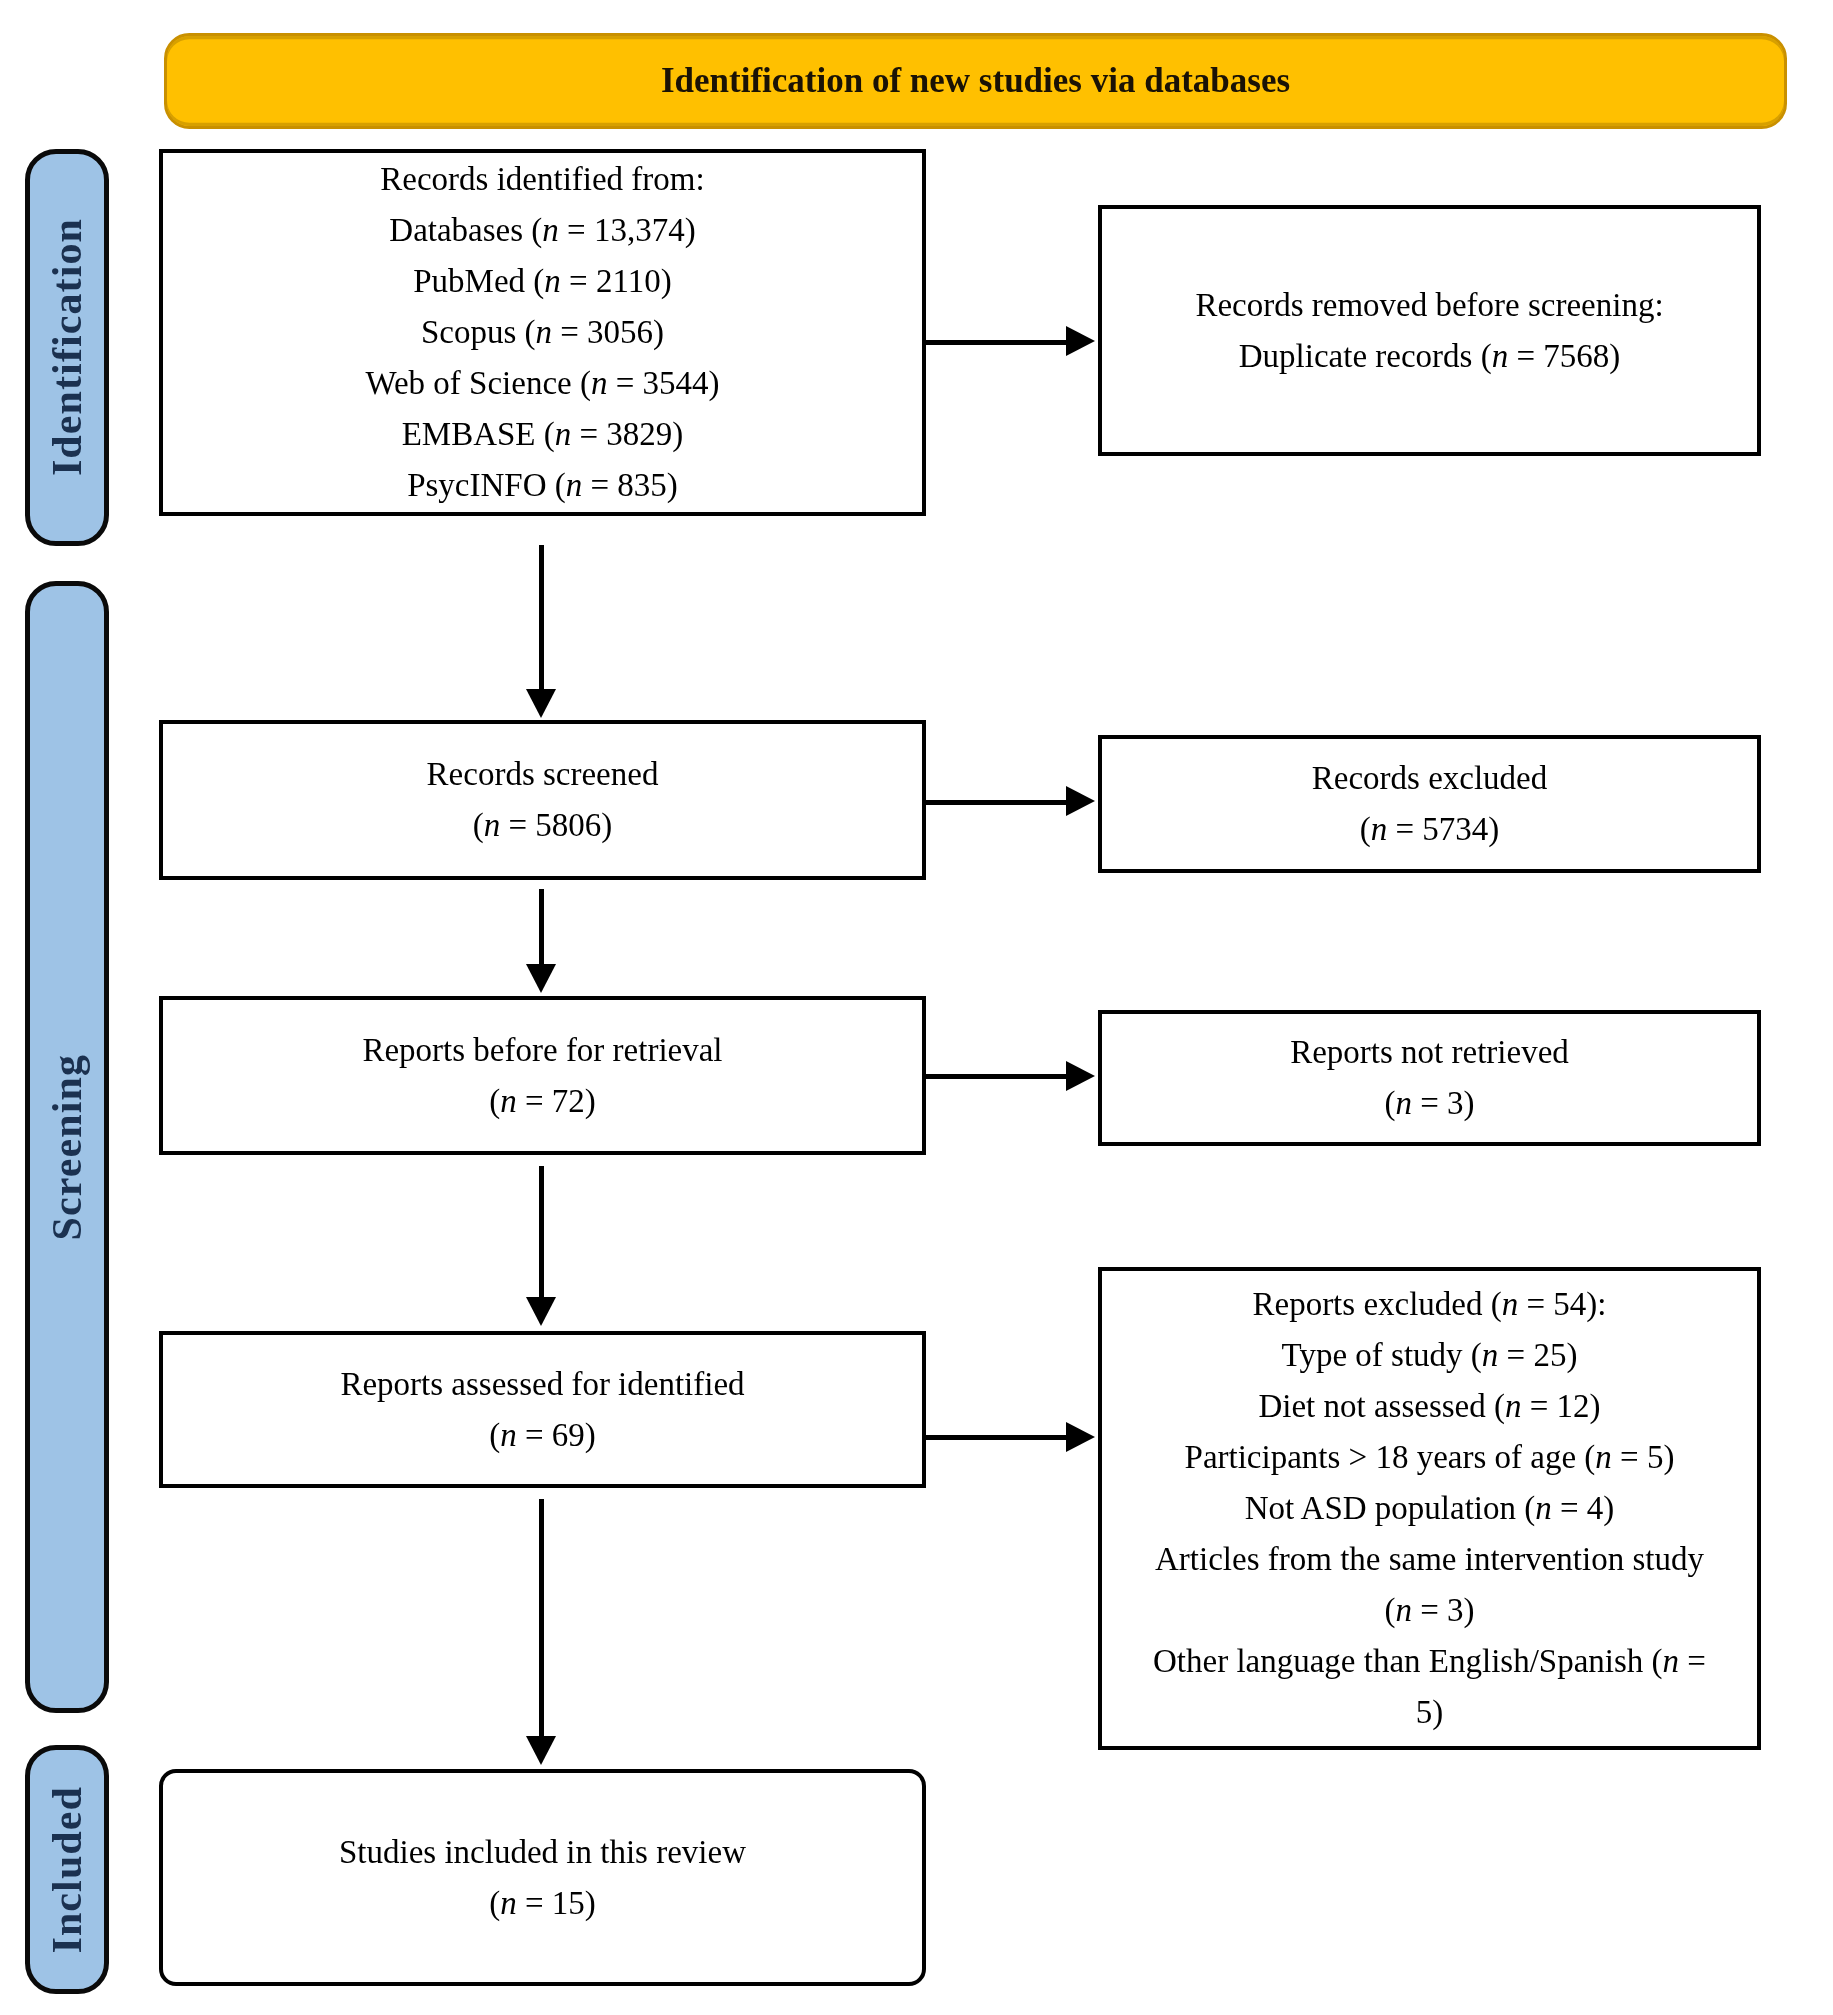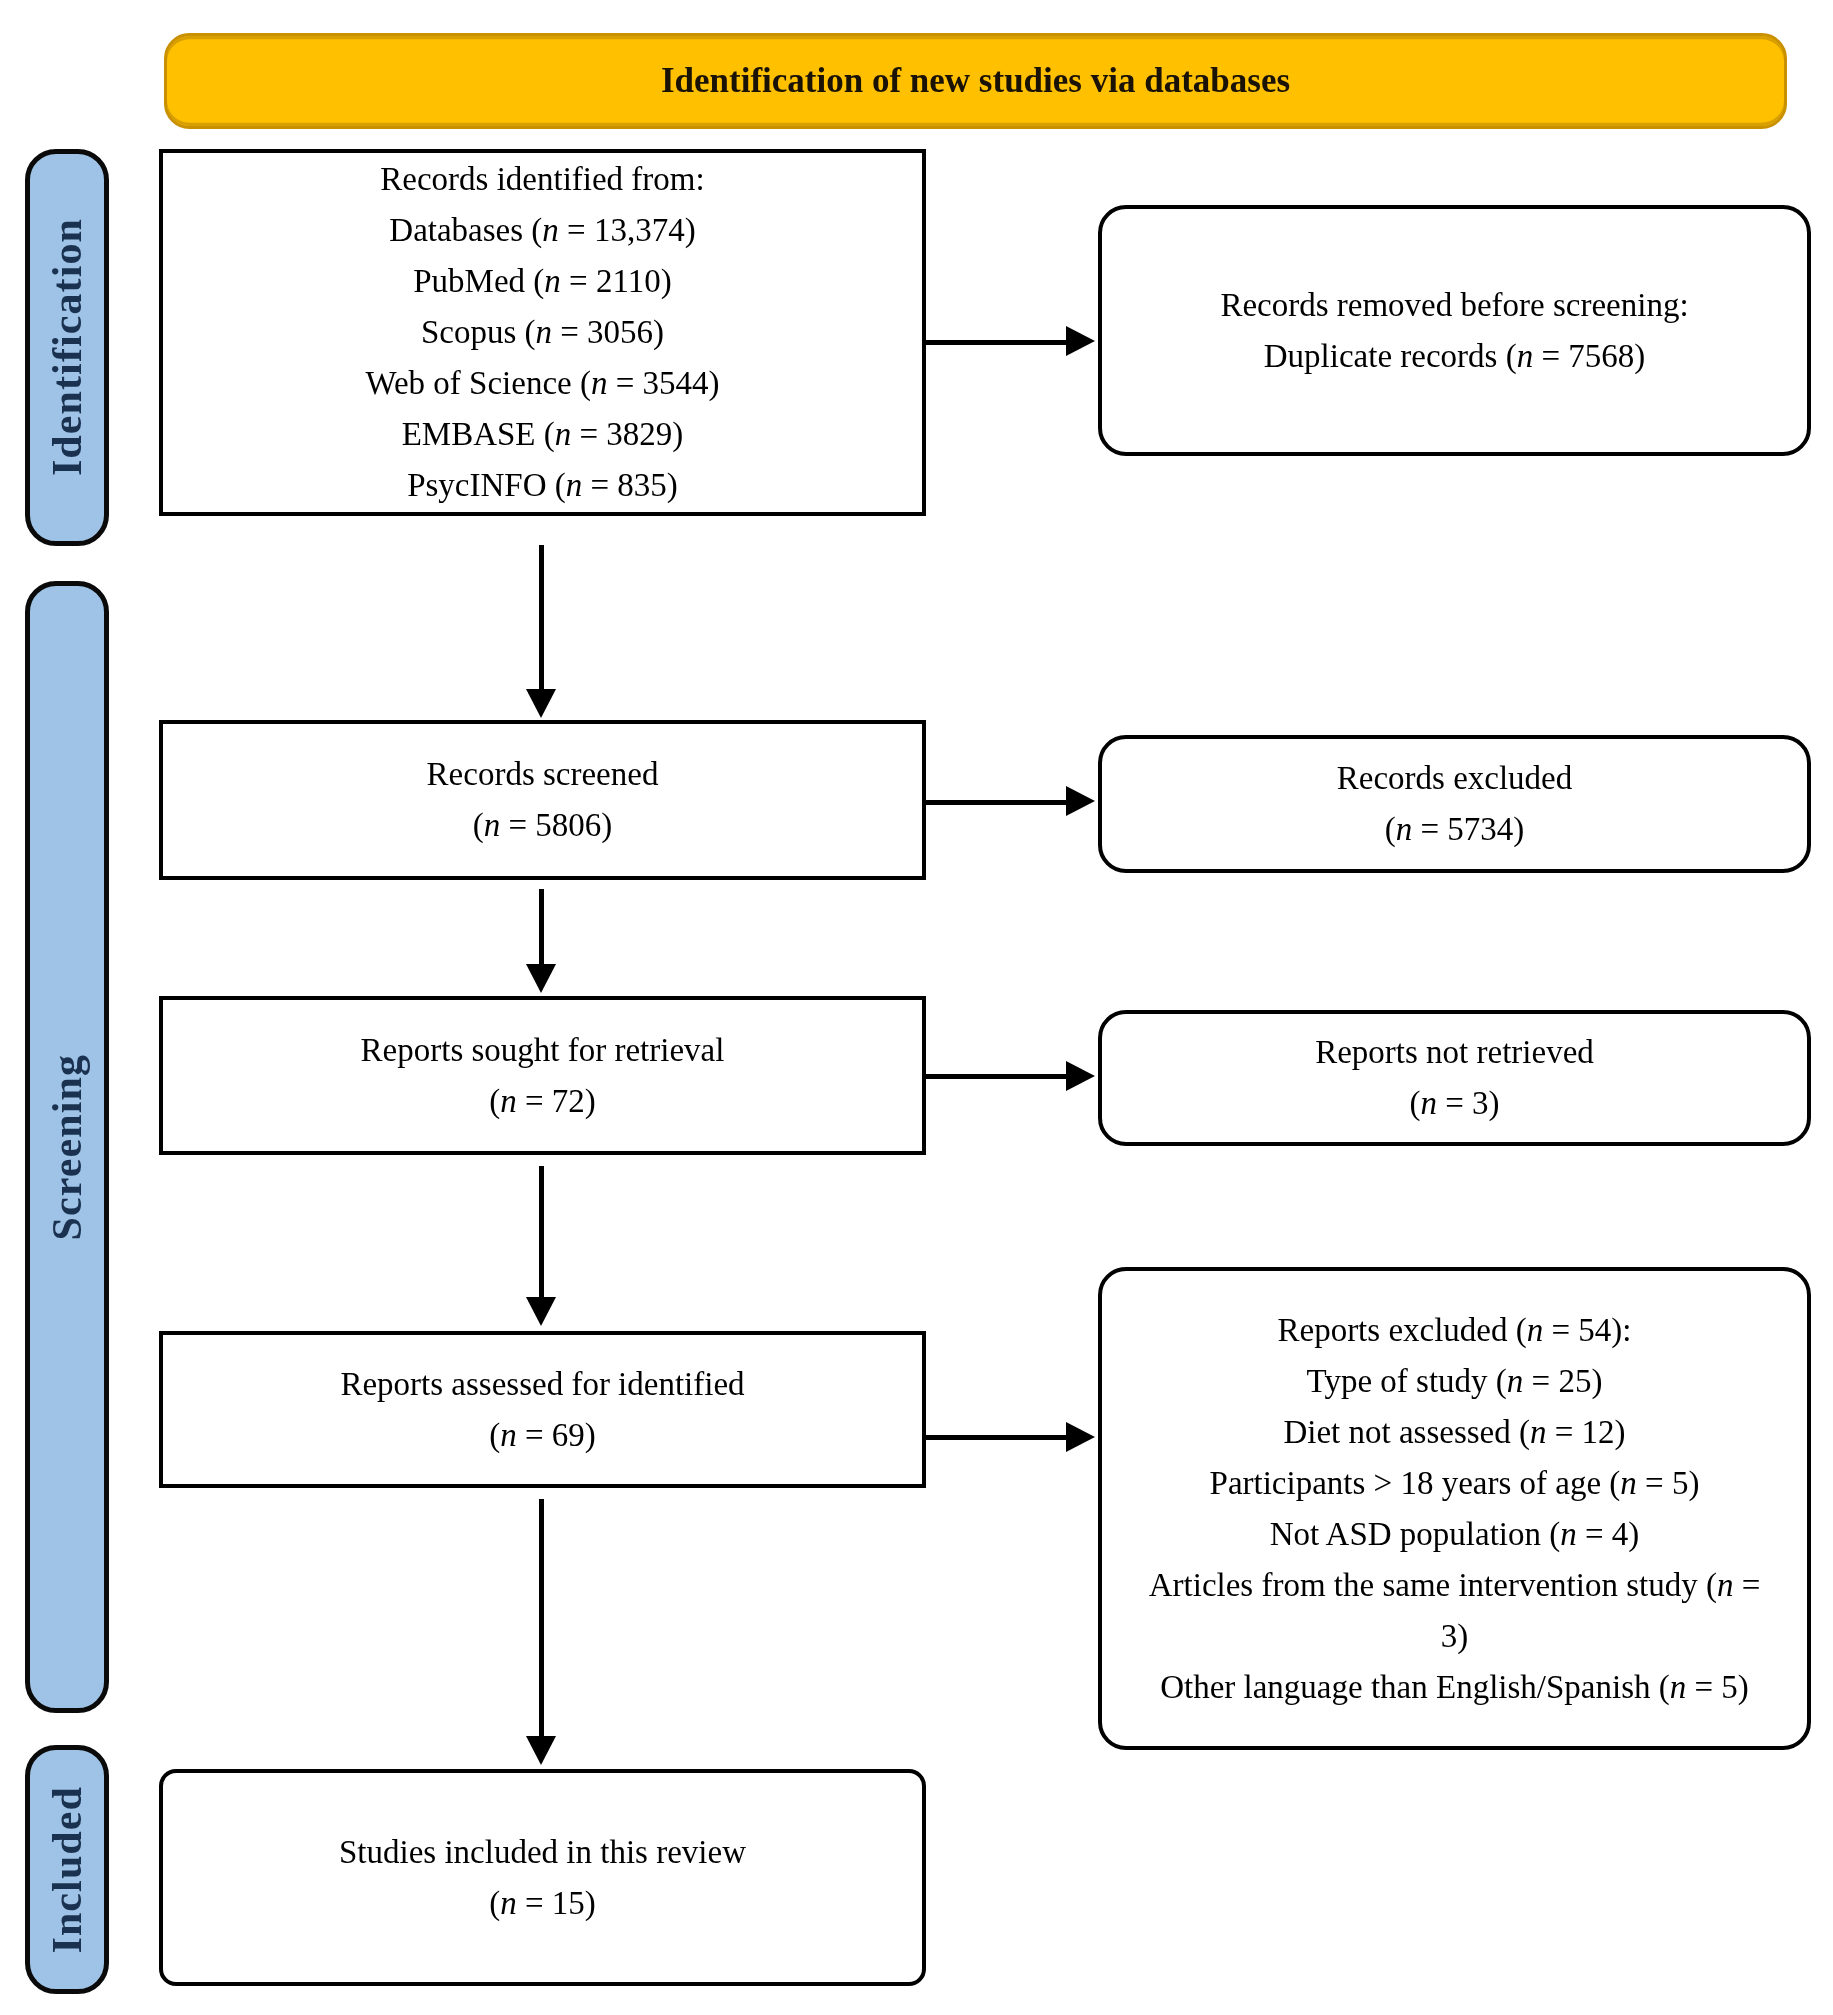--- a/index.html
+++ b/index.html
@@ -71,21 +71,21 @@
     text-align: center;
     box-sizing: border-box;
     font-size: 33px;
     color: #000000;
   }
   .box .line {
     line-height: 51px;
     width: 100%;
   }
   .col-left  { left: 159px;  width: 767px; }
-  .col-right { left: 1098px; width: 713px; border-radius: 28px; }
+  .col-right { left: 1098px; width: 663px; }
   .box-records-identified   { top: 149px;  height: 367px; }
   .box-records-screened     { top: 720px; height: 160px; }
   .box-reports-sought       { top: 996px; height: 159px; }
   .box-reports-assessed     { top: 1331px; height: 157px; }
   .box-studies-included     { top: 1769px; height: 217px; border-radius: 17px; }
   .box-records-removed      { top: 205px;  height: 251px; }
   .box-records-excluded     { top: 735px; height: 138px; }
   .box-reports-not-retrieved{ top: 1010px; height: 136px; }
   .box-reports-excluded     { top: 1267px; height: 483px; padding: 0 46px; }
   
@@ -138,21 +138,21 @@
       <div class="line">Scopus (<i>n</i> = 3056)</div>
       <div class="line">Web of Science (<i>n</i> = 3544)</div>
       <div class="line">EMBASE (<i>n</i> = 3829)</div>
       <div class="line">PsycINFO (<i>n</i> = 835)</div>
     </div>
   <div class="box col-left box-records-screened">
       <div class="line">Records screened</div>
       <div class="line">(<i>n</i> = 5806)</div>
     </div>
   <div class="box col-left box-reports-sought">
-      <div class="line">Reports sought for retrieval</div>
+      <div class="line">Reports before for retrieval</div>
       <div class="line">(<i>n</i> = 72)</div>
     </div>
   <div class="box col-left box-reports-assessed">
       <div class="line">Reports assessed for identified</div>
       <div class="line">(<i>n</i> = 69)</div>
     </div>
   <div class="box col-left box-studies-included">
       <div class="line">Studies included in this review</div>
       <div class="line">(<i>n</i> = 15)</div>
     </div>

